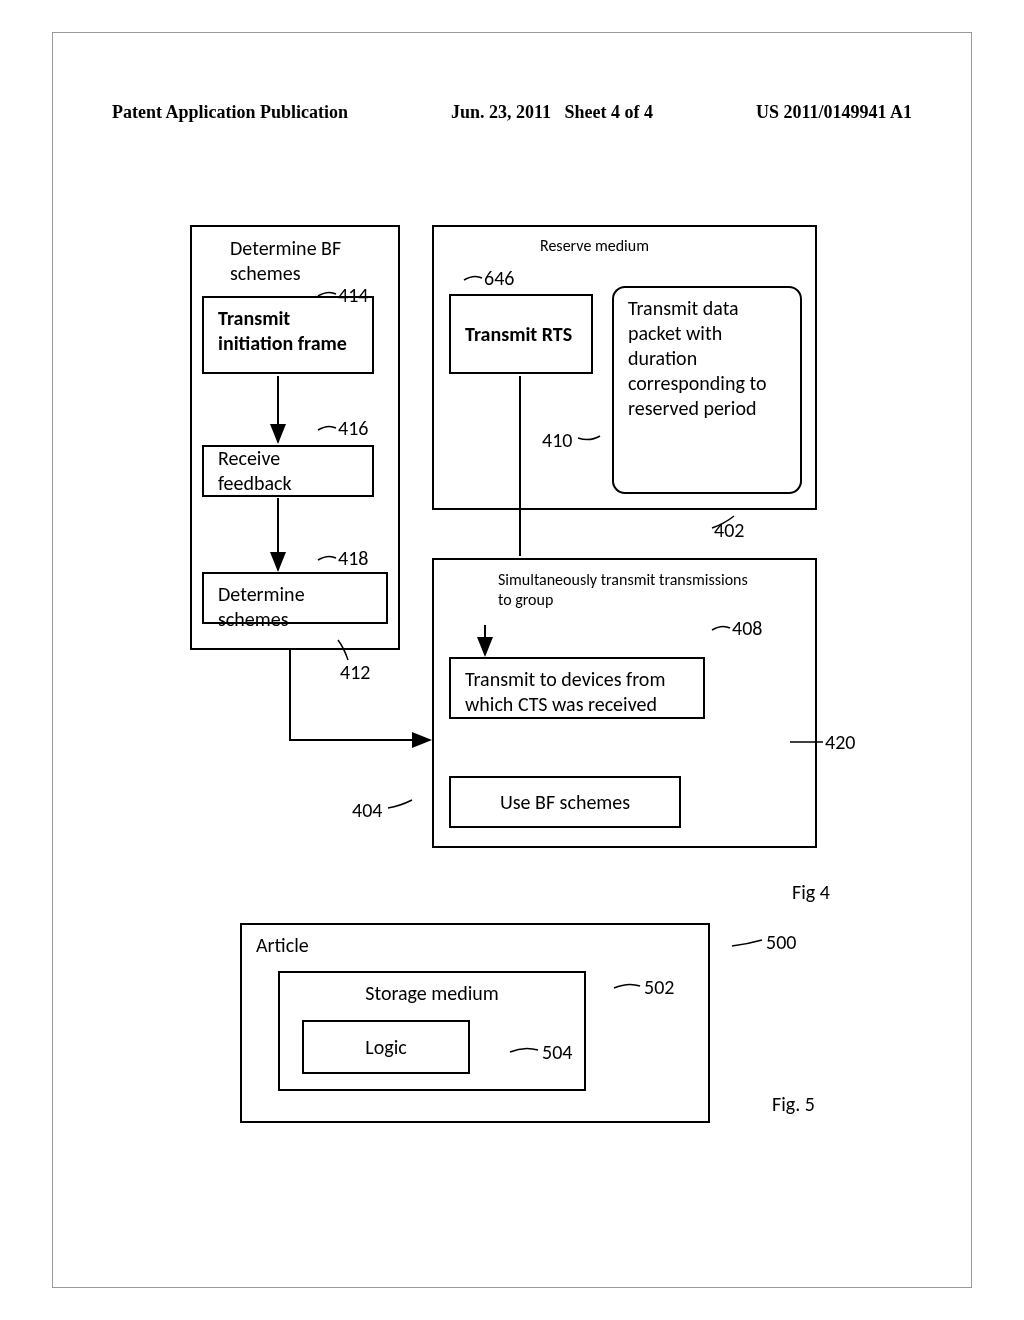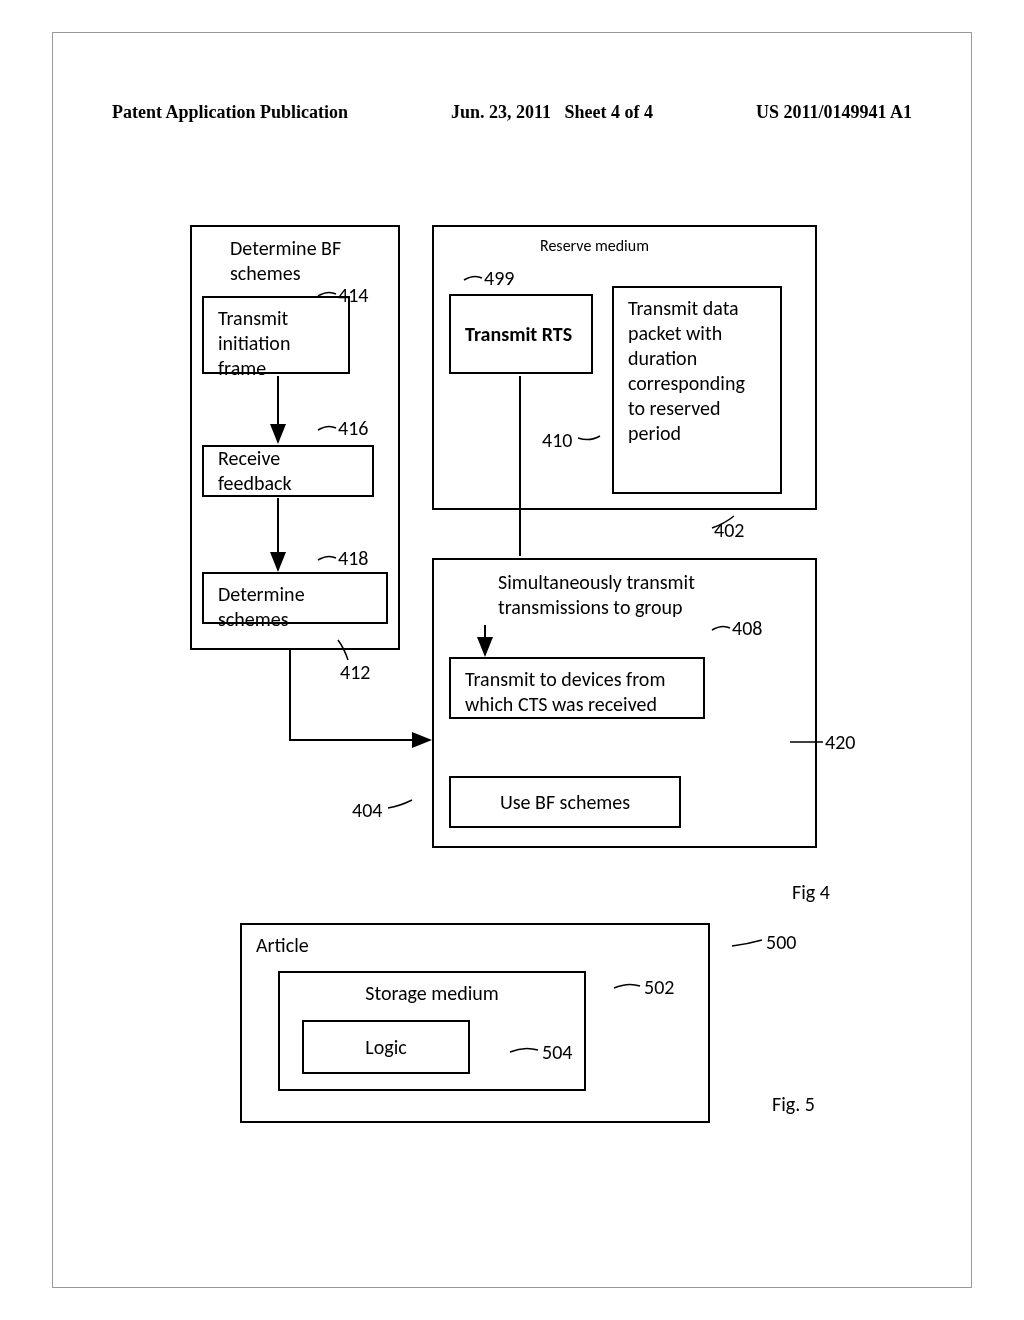--- a/index.html
+++ b/index.html
@@ -53,22 +53,23 @@
     
     .box-412 {
       left: 190px;
       top: 225px;
       width: 210px;
       height: 425px;
     }
     .box-414 {
       left: 202px;
       top: 296px;
-      width: 148px;
+      width: 172px;
       height: 78px;
+      font-weight: bold;
     }
     .box-416 {
       left: 202px;
       top: 445px;
       width: 172px;
       height: 52px;
     }
     .box-418 {
       left: 202px;
       top: 572px;
@@ -85,22 +86,23 @@
     .box-406 {
       left: 449px;
       top: 294px;
       width: 144px;
       height: 80px;
       font-weight: bold;
     }
     .box-410 {
       left: 612px;
       top: 286px;
-      width: 170px;
+      width: 190px;
       height: 208px;
+      border-radius: 13px;
     }
     
     .box-404 {
       left: 432px;
       top: 558px;
       width: 385px;
       height: 290px;
     }
     .box-408 {
       left: 449px;
@@ -149,21 +151,21 @@
       position: absolute;
       left: 0;
       top: 0;
       width: 1024px;
       height: 1320px;
       pointer-events: none;
     }
     
     .title-in-412 { position:absolute; left:230px; top:236px; font-size:20px; }
     .title-in-402 { position:absolute; left:540px; top:236px; font-size:16px; }
-    .text-sim { position:absolute; left:498px; top:570px; font-size:20px; width:260px; line-height:1.25; }
+    .text-sim { position:absolute; left:498px; top:570px; font-size:16px; width:260px; line-height:1.25; }
     .center-inner { align-items:center; justify-content:center; text-align:center;}
   </style>
 </head>
 <body>
 
 <div class="page-border"></div>
 
 <div class="header">
   <span>Patent Application Publication</span>
   <span>
@@ -215,21 +217,21 @@
     <span class="box-text">Storage medium</span>
   </div>
   <div class="box box-504 center-inner">
     <span class="box-text">Logic</span>
   </div>
 
   <div class="labelnum" style="left:338px; top:283px;">414</div>
   <div class="labelnum" style="left:338px; top:416px;">416</div>
   <div class="labelnum" style="left:338px; top:546px;">418</div>
   <div class="labelnum" style="left:340px; top:660px;">412</div>
-  <div class="labelnum" style="left:484px; top:266px;">499</div>
+  <div class="labelnum" style="left:484px; top:266px;">646</div>
   <div class="labelnum" style="left:542px; top:428px;">410</div>
   <div class="labelnum" style="left:714px; top:518px;">402</div>
   <div class="labelnum" style="left:732px; top:616px;">408</div>
   <div class="labelnum" style="left:825px; top:730px;">420</div>
   <div class="labelnum" style="left:352px; top:798px;">404</div>
   <div class="labelnum" style="left:766px; top:930px;">500</div>
   <div class="labelnum" style="left:644px; top:975px;">502</div>
   <div class="labelnum" style="left:542px; top:1040px;">504</div>
 
   <div class="fig-label" style="left:792px; top:880px;">Fig 4</div>

